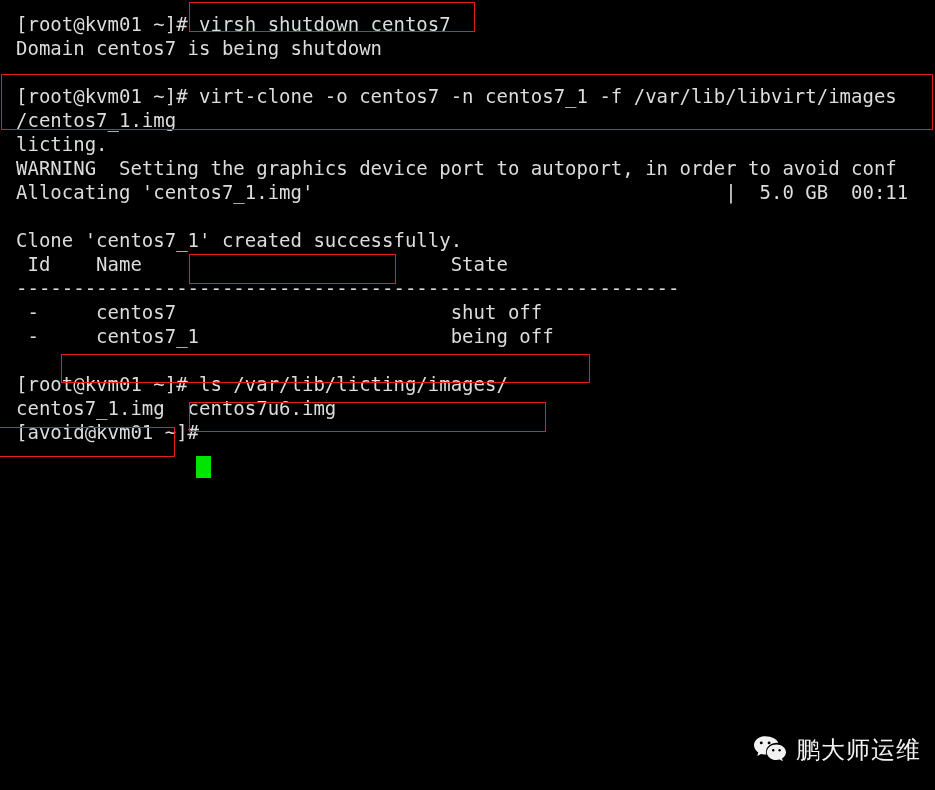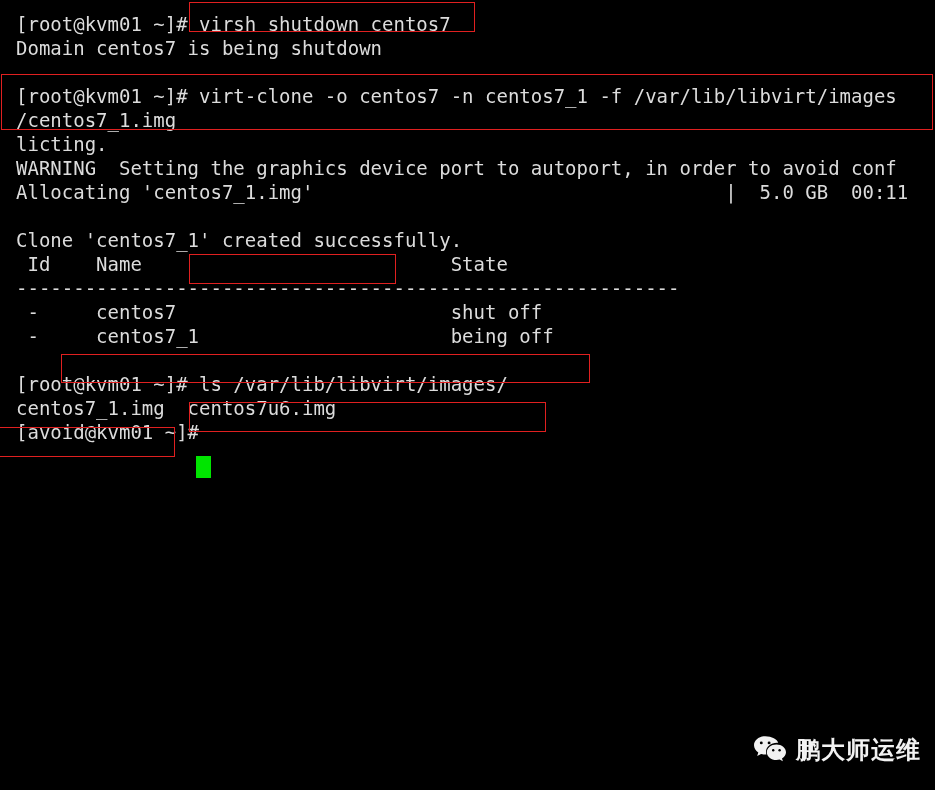--- a/index.html
+++ b/index.html
@@ -63,21 +63,20 @@
     position: relative;
     flex: 0 0 auto;
   }
   .wm-text {
     color: #f2f2f2;
     font-family: "DejaVu Sans", "Liberation Sans", sans-serif;
     font-size: 24px;
     line-height: 1;
     letter-spacing: 1px;
     white-space: nowrap;
-    font-weight: bold;
   }
 </style>
 </head>
 <body>
 
 <div id="screen">
 
   <div class="term">
     <div class="line"><span class="seg">[root@kvm01 ~]# virsh shutdown centos7</span></div>
     <div class="line"><span class="seg">Domain centos7 is being shutdown</span></div>
@@ -87,21 +86,21 @@
     <div class="line"><span class="seg">licting.</span></div>
     <div class="line"><span class="seg">WARNING  Setting the graphics device port to autoport, in order to avoid conf</span></div>
     <div class="line"><span class="seg">Allocating 'centos7_1.img'                                    |  5.0 GB  00:11</span></div>
     <div class="line"><span class="seg"></span></div>
     <div class="line"><span class="seg">Clone 'centos7_1' created successfully.</span></div>
     <div class="line"><span class="seg"> Id    Name                           State</span></div>
     <div class="line"><span class="seg">----------------------------------------------------------</span></div>
     <div class="line"><span class="seg"> -     centos7                        shut off</span></div>
     <div class="line"><span class="seg"> -     centos7_1                      being off</span></div>
     <div class="line"><span class="seg"></span></div>
-    <div class="line"><span class="seg">[root@kvm01 ~]# ls /var/lib/libvirt/images/</span></div>
+    <div class="line"><span class="seg">[root@kvm01 ~]# ls /var/lib/licting/images/</span></div>
     <div class="line"><span class="seg">centos7_1.img  centos7u6.img</span></div>
     <div class="line"><span class="seg">[avoid@kvm01 ~]# </span></div>
   </div>
 
   <div class="cursor" style="left:196px; top:456px; width:15px; height:22px;"></div>
 
   <div class="box" style="left:189px; top:2px; width:286px; height:30px;"></div>
 
   <div class="box" style="left:1px; top:74px; width:932px; height:56px;"></div>
 

